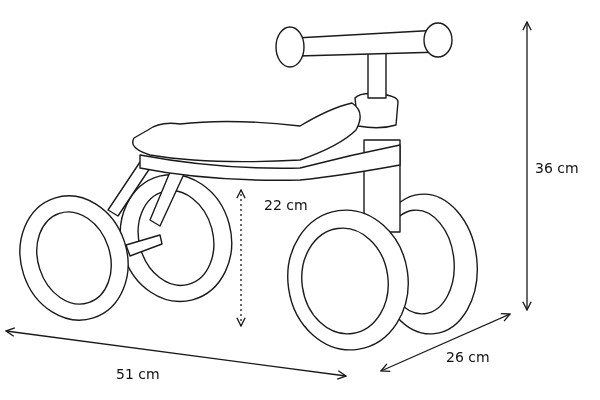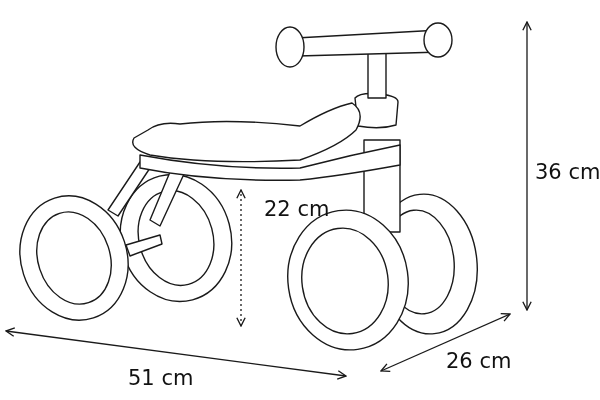--- a/index.html
+++ b/index.html
@@ -1,21 +1,21 @@
 <!DOCTYPE html>
 <html><head>
 <meta charset="utf-8">
 <style>
   html, body { margin: 0; padding: 0; background: #ffffff; }
   body { width: 600px; height: 400px; overflow: hidden; position: relative; }
   svg { position: absolute; left: 0; top: 0; }
   .fillw { fill: #ffffff; stroke: #1a1a1a; stroke-width: 1.4; stroke-linejoin: round; }
   .dim { fill: none; stroke: #1a1a1a; stroke-width: 1.3; }
   .dash { fill: none; stroke: #1a1a1a; stroke-width: 1.3; stroke-dasharray: 2 3; }
-  .label { position: absolute; font-family: "DejaVu Sans", sans-serif; font-size: 21px; color: #111; white-space: nowrap; }
+  .label { position: absolute; font-family: "DejaVu Sans", sans-serif; font-size: 14px; color: #111; white-space: nowrap; }
 </style>
 </head>
 <body>
 
 <svg width="600" height="400" viewBox="0 0 600 400">
   <defs>
     <marker id="arr" viewBox="0 0 10 10" refX="9" refY="5" markerWidth="8" markerHeight="8" orient="auto-start-reverse">
       <path d="M1,1 L9,5 L1,9" fill="none" stroke="#1a1a1a" stroke-width="1.3"></path>
     </marker>
   </defs>
@@ -64,14 +64,14 @@
   </g>
 
   <line class="dim" x1="527" y1="310" x2="527" y2="22" marker-start="url(#arr)" marker-end="url(#arr)"></line>
   <line class="dash" x1="241" y1="326" x2="241" y2="190" marker-start="url(#arr)" marker-end="url(#arr)"></line>
   <line class="dim" x1="6" y1="331" x2="346" y2="376" marker-start="url(#arr)" marker-end="url(#arr)"></line>
   <line class="dim" x1="381" y1="371" x2="510" y2="314" marker-start="url(#arr)" marker-end="url(#arr)"></line>
 </svg>
 
 <div class="label" style="left:535px; top:160px;">36 cm</div>
 <div class="label" style="left:264px; top:197px;">22 cm</div>
-<div class="label" style="left:128px; top:366px;">51 cm</div>
+<div class="label" style="left:116px; top:366px;">51 cm</div>
 <div class="label" style="left:446px; top:349px;">26 cm</div>
 
 </body></html>

